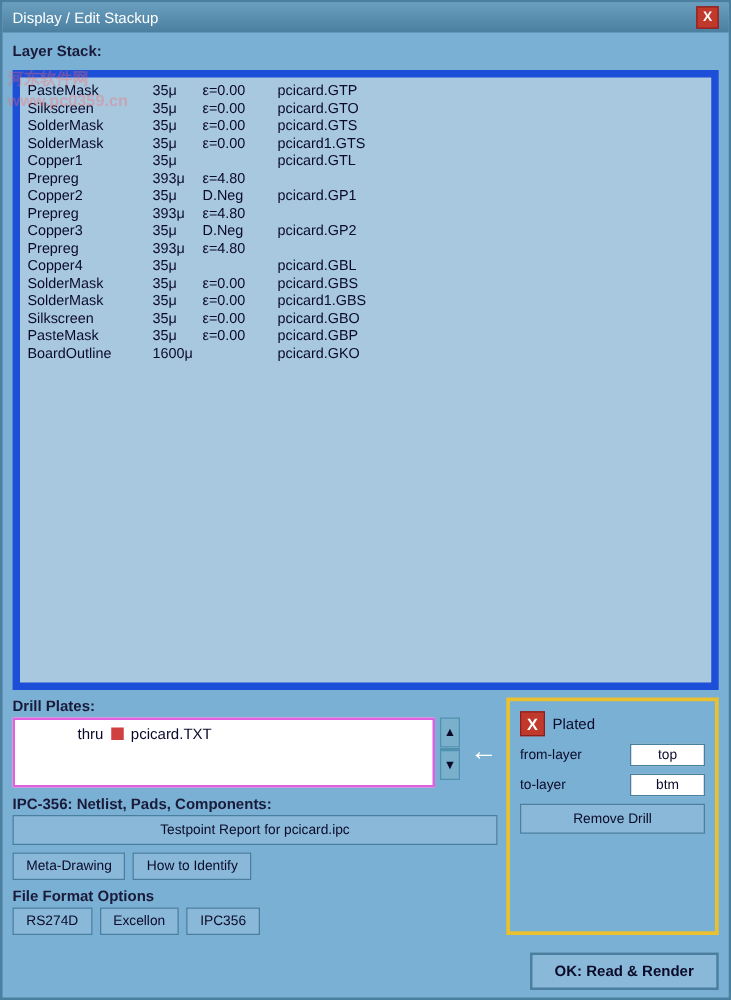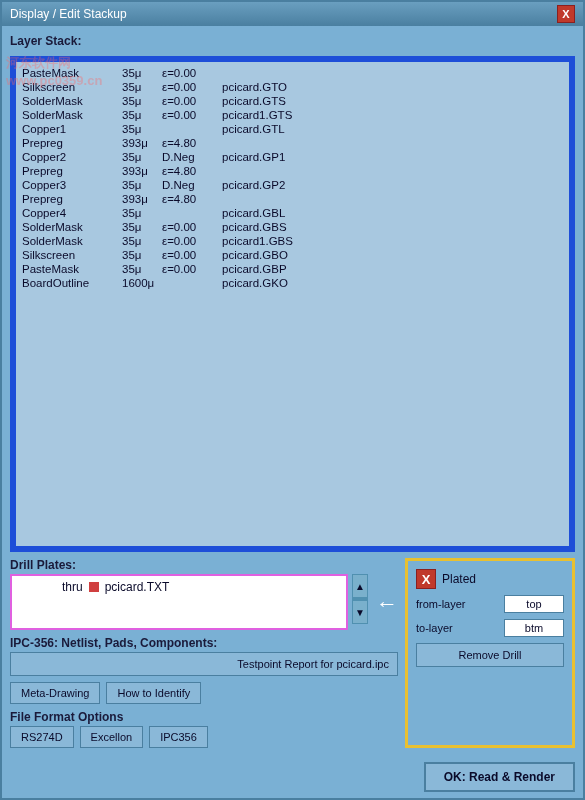--- a/index.html
+++ b/index.html
@@ -152,21 +152,21 @@
     }
     .ipc-section {}
     .ipc-btn {
       background: #8ab8d8;
       border: 1px solid #4a7fa0;
       color: #0a0a2a;
       padding: 5px 8px;
       cursor: pointer;
       font-size: 11px;
       width: 100%;
-      text-align: right;
+      text-align: center;
     }
     .outline-section {}
     .btn-group {
       display: flex;
       gap: 6px;
     }
     .small-btn {
       background: #8ab8d8;
       border: 1px solid #4a7fa0;
       color: #0a0a2a;
@@ -280,20 +280,21 @@
 
     <div class="content">
       <div class="section-label">Layer Stack:</div>
 
       <div class="layer-stack-panel">
         <div class="layer-stack-content" id="layer-scroll">
             <div class="layer-row">
               <span class="col-name">PasteMask</span>
               <span class="col-thick">35μ</span>
               <span class="col-eps">ε=0.00</span>
+              <span class="col-file">pcicard.GTP</span>
             </div>
             <div class="layer-row">
               <span class="col-name">Silkscreen</span>
               <span class="col-thick">35μ</span>
               <span class="col-eps">ε=0.00</span>
               <span class="col-file">pcicard.GTO</span>
             </div>
             <div class="layer-row">
               <span class="col-name">SolderMask</span>
               <span class="col-thick">35μ</span>

